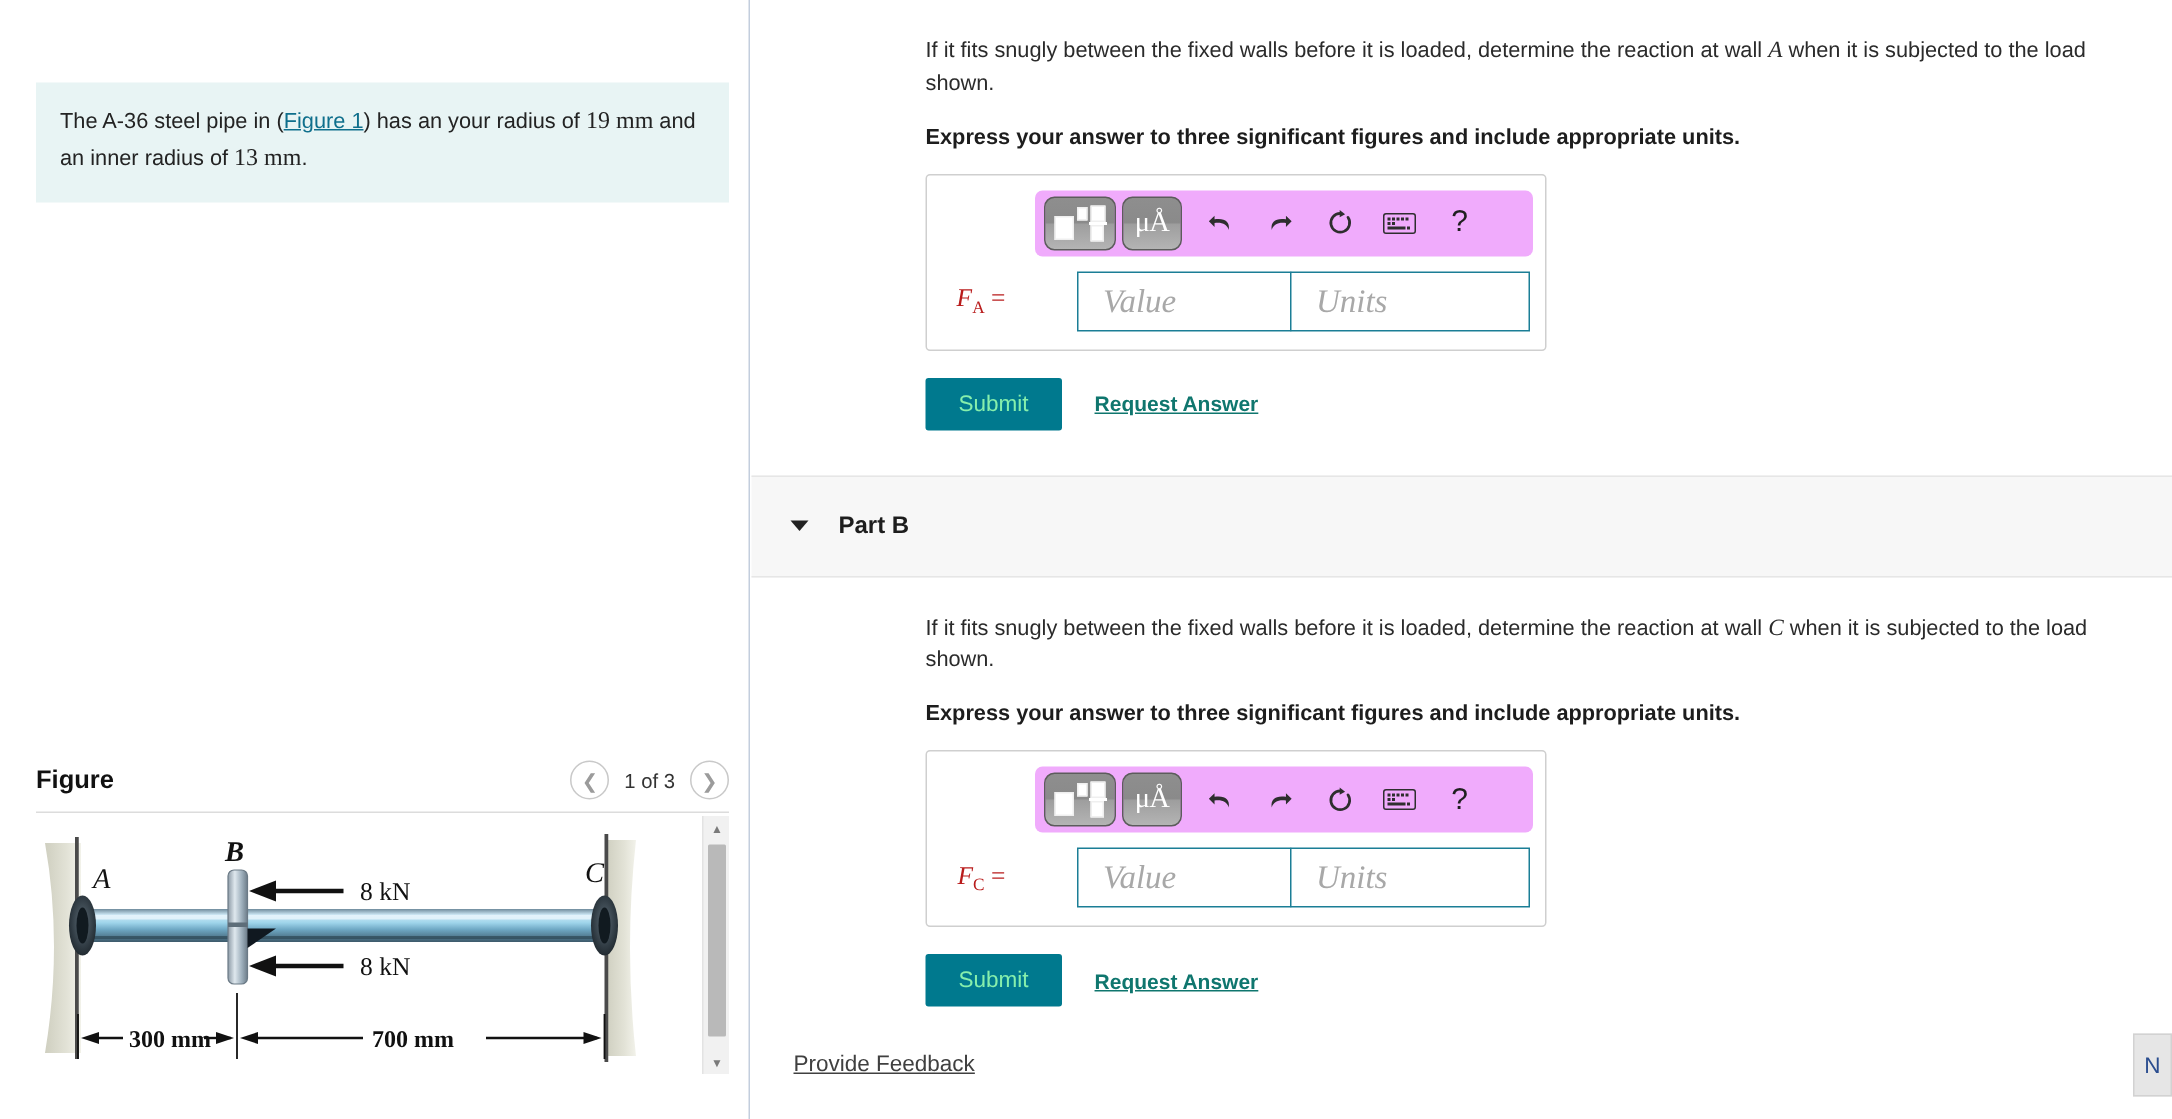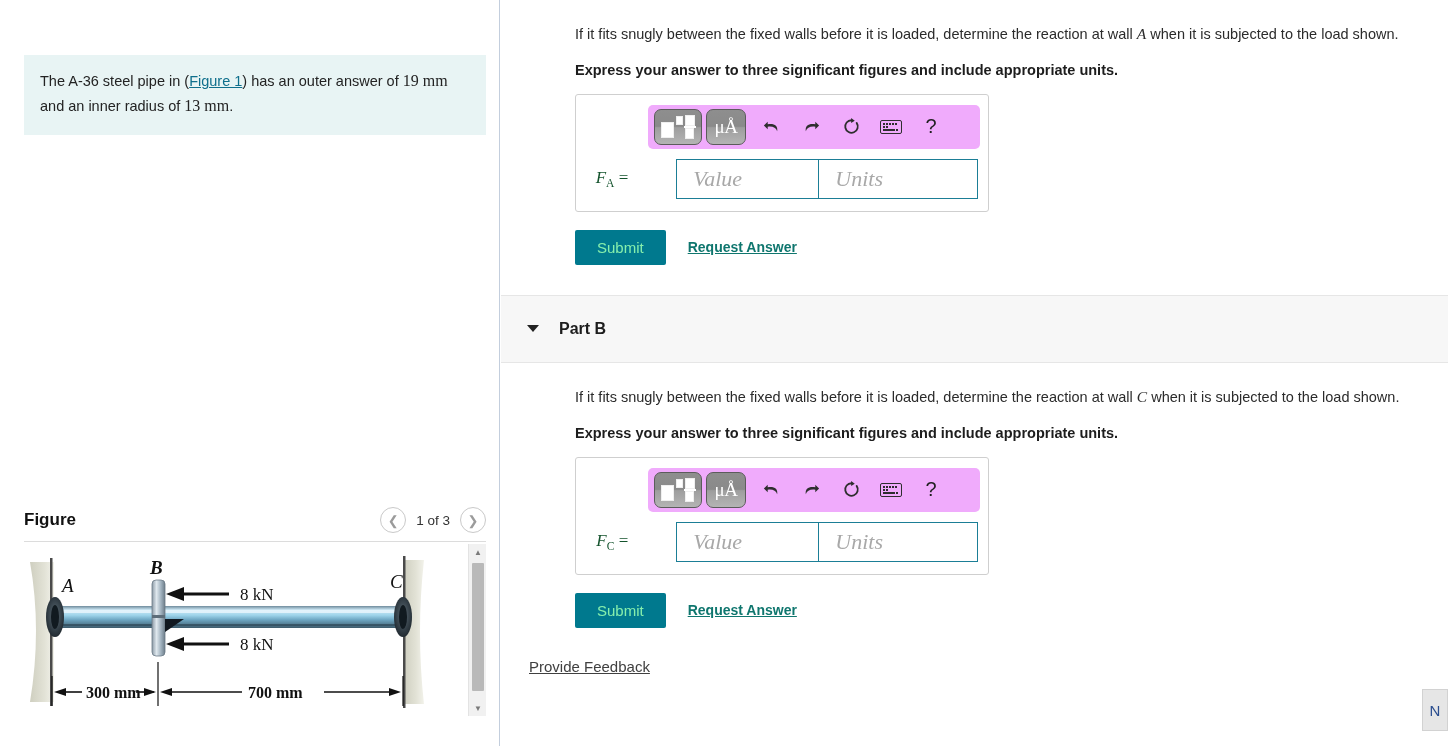--- a/index.html
+++ b/index.html
@@ -97,21 +97,21 @@
   }
   .caret {
     width: 0; height: 0;
     border-left: 6px solid transparent;
     border-right: 6px solid transparent;
     border-top: 7px solid #222;
     margin-right: 20px;
   }
   .part-label { font-size: 16px; font-weight: bold; color: #1d1d1d; }
 
-  .part-body { padding: 22px 26px 0 74px; }
+  .part-body { padding: 22px 26px 0 116px; }
   .q-text { font-size: 14.5px; color: #2b2b2b; line-height: 1.5; }
   .q-text i { font-family: "Liberation Serif", serif; font-style: italic; font-size: 15.5px;}
   .q-bold { font-size: 14.5px; font-weight: bold; color: #1d1d1d; margin-top: 16px; }
 
   
   .answer-box {
     margin-top: 16px;
     width: 414px;
     border: 1px solid #cfcfcf;
     border-radius: 3px;
@@ -152,21 +152,21 @@
     width: 22px; height: 14px; border: 1.6px solid #2e2e2e; border-radius: 2px;
     position: relative; display: flex; align-items: flex-start;
     padding: 2px 2px; flex-wrap: wrap; gap: 1px;
   }
   .kb s { width: 2px; height: 2px; background: #2e2e2e; display: block; text-decoration: none;}
   .kb .wide { width: 12px; }
 
   .field-row { display: flex; align-items: center; margin-top: 10px; }
   .flabel {
     width: 56px; text-align: right; padding-right: 8px;
-    font-family: "Liberation Serif", serif; font-size: 17px; color: #14532d;
+    font-family: "Liberation Serif", serif; font-size: 17px; color: #b91c1c;
   }
   .flabel sub { font-size: 11.5px; }
   .fin {
     height: 40px; border: 1px solid #1b7e96; background: #fff;
     display: flex; align-items: center; padding-left: 16px;
     font-family: "Liberation Serif", serif; font-style: italic;
     font-size: 22px; color: #a8a8a8; margin-left: 40px;
   }
   .fin.value { width: 160px; }
   .fin.units { width: 179px; margin-left: -1px; }
@@ -194,21 +194,21 @@
 </head>
 <body>
 
 <div id="root">
 
   <div class="top-accent"></div>
 
   <div class="left-panel">
 
     <div class="hint-box">
-      <span>The A-36 steel pipe in (</span><a href="#">Figure 1</a><span>) has an outer answer of </span><span class="serif">19 mm</span><span> and an inner radius of </span><span class="serif">13 mm</span><span>.</span>
+      <span>The A-36 steel pipe in (</span><a href="#">Figure 1</a><span>) has an your radius of </span><span class="serif">19 mm</span><span> and an inner radius of </span><span class="serif">13 mm</span><span>.</span>
     </div>
 
     <div class="figure-header">
       <div class="figure-title">Figure</div>
       <div class="fig-pager">
         <div class="pager-btn">❮</div>
         <div class="pager-count">1 of 3</div>
         <div class="pager-btn">❯</div>
       </div>
     </div>

